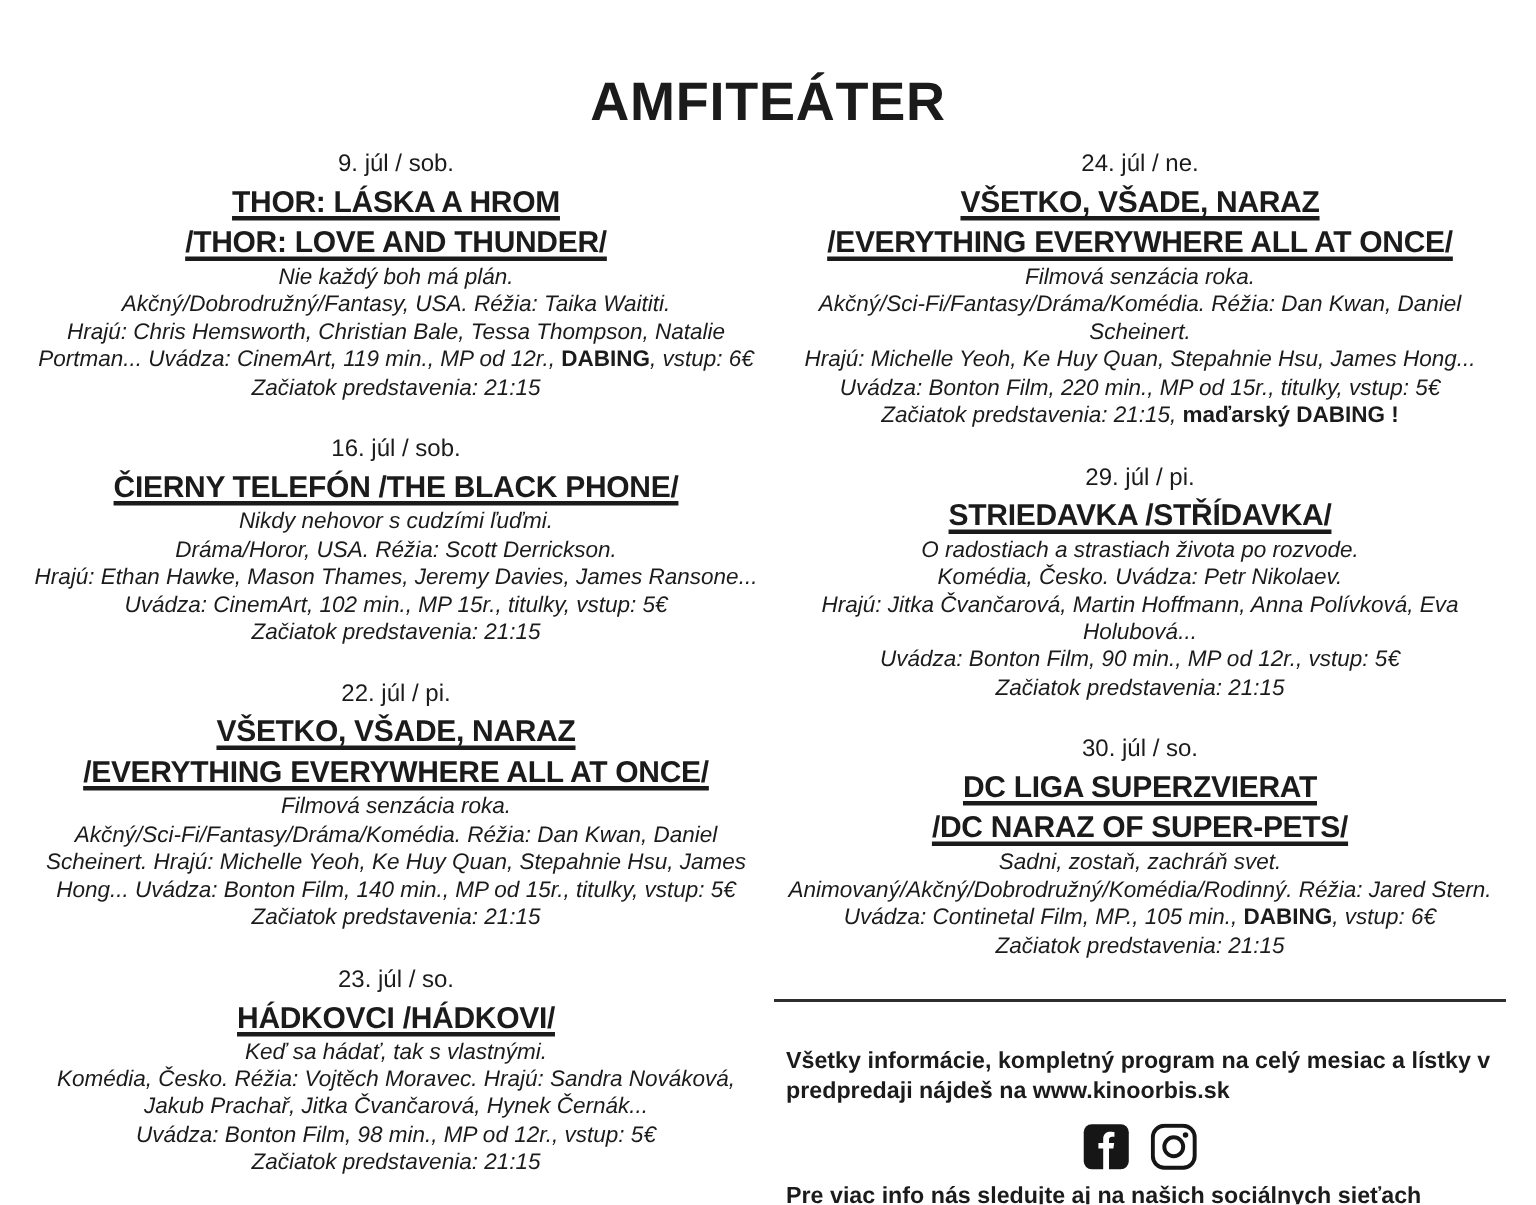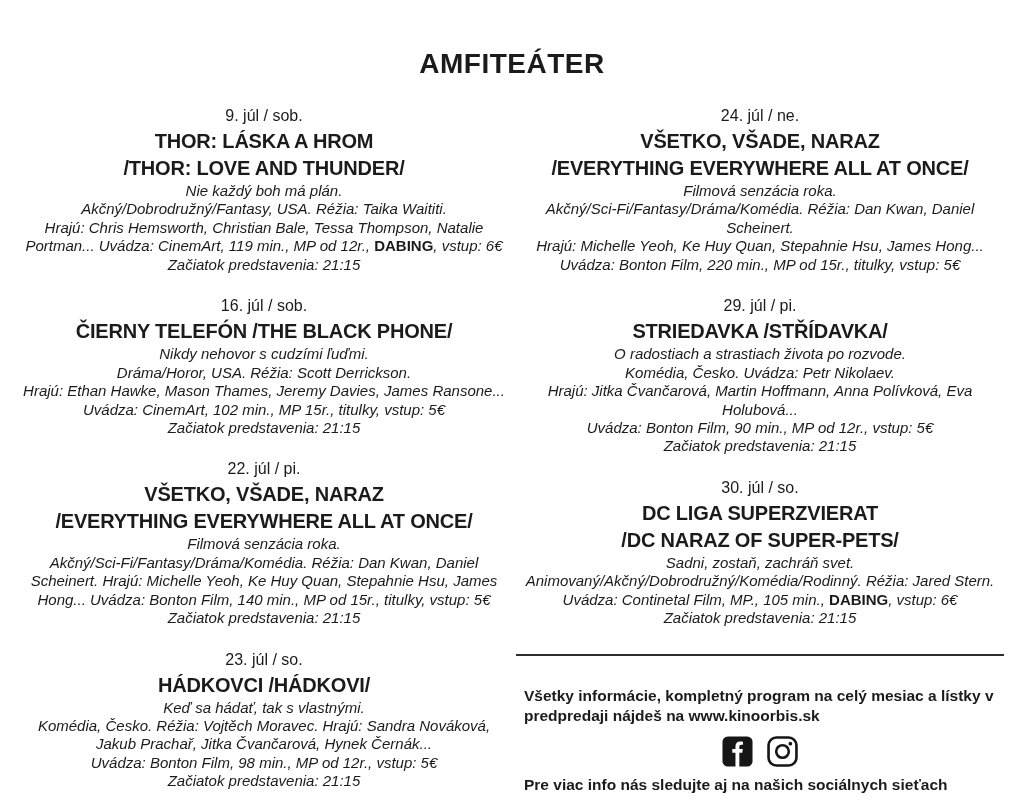--- a/index.html
+++ b/index.html
@@ -8,24 +8,24 @@
     width: 1024px;
     height: 803px;
     background: #ffffff;
     color: #1b1b1b;
     font-family: "Liberation Sans", sans-serif;
     padding-top: 50px;
     overflow: hidden;
   }
   .page-title {
     text-align: center;
-    font-size: 28px;
+    font-size: 36px;
     font-weight: 700;
     letter-spacing: 0.5px;
-    margin: 0 0 28px 0;
+    margin: 0 0 14px 0;
     line-height: 1;
   }
   .columns {
     display: flex;
     justify-content: center;
   }
   .col {
     width: 496px;
     padding: 0 4px;
   }
@@ -37,20 +37,21 @@
     font-size: 16px;
     font-weight: 400;
     line-height: 1.25;
     margin-bottom: 2px;
   }
   .film-title {
     font-size: 20px;
     font-weight: 700;
     line-height: 1.35;
     letter-spacing: -0.2px;
+    text-decoration: underline;
     text-decoration-thickness: 2.5px;
     text-underline-offset: 3px;
     text-decoration-skip-ink: none;
   }
   .line {
     margin: 0;
     font-size: 15px;
     font-style: italic;
     line-height: 1.23;
   }
@@ -132,20 +133,21 @@
     <div class="col">
 
       <section class="film">
         <div class="film-date">24. júl / ne.</div>
         <div class="film-title">VŠETKO, VŠADE, NARAZ</div>
         <div class="film-title">/EVERYTHING EVERYWHERE ALL AT ONCE/</div>
         <p class="line">Filmová senzácia roka.</p>
         <p class="line">Akčný/Sci-Fi/Fantasy/Dráma/Komédia. Réžia: Dan Kwan, Daniel Scheinert.</p>
         <p class="line">Hrajú: Michelle Yeoh, Ke Huy Quan, Stepahnie Hsu, James Hong...</p>
         <p class="line">Uvádza: Bonton Film, 220 min., MP od 15r., titulky, vstup: 5€</p>
+        <p class="line"><span>Začiatok predstavenia: 21:15, </span><b>maďarský DABING !</b><span></span></p>
       </section>
 
       <section class="film">
         <div class="film-date">29. júl / pi.</div>
         <div class="film-title">STRIEDAVKA /STŘÍDAVKA/</div>
         <p class="line">O radostiach a strastiach života po rozvode.</p>
         <p class="line">Komédia, Česko. Uvádza: Petr Nikolaev.</p>
         <p class="line">Hrajú: Jitka Čvančarová, Martin Hoffmann, Anna Polívková, Eva Holubová...</p>
         <p class="line">Uvádza: Bonton Film, 90 min., MP od 12r., vstup: 5€</p>
         <p class="line">Začiatok predstavenia: 21:15</p>

